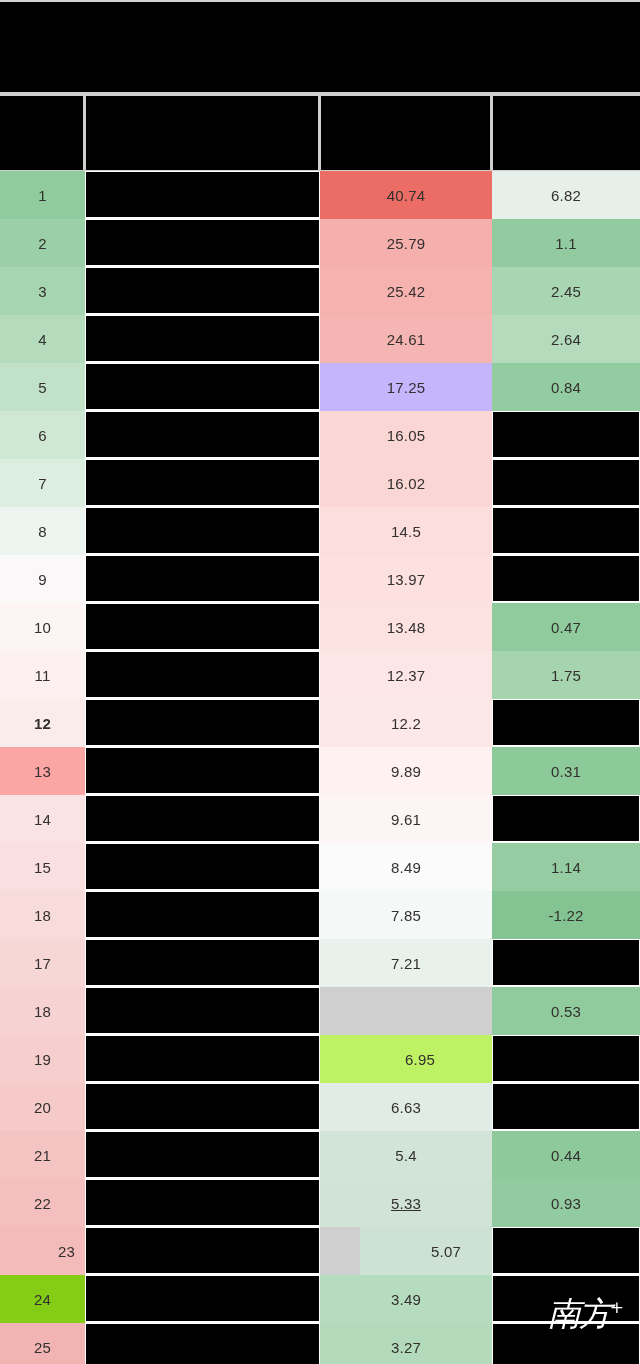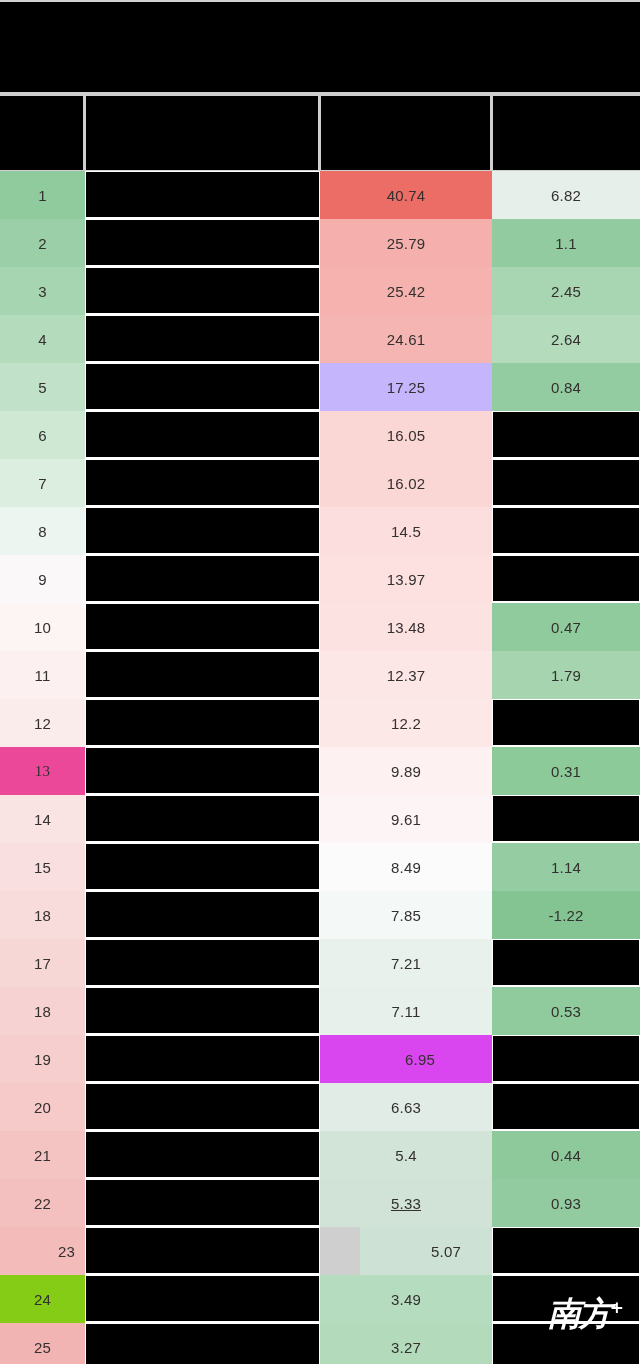--- a/index.html
+++ b/index.html
@@ -91,21 +91,21 @@
 
   
   .watermark {
     position: absolute;
     right: 16px;
     bottom: 34px;
     color: #ffffff;
     font-family: "DejaVu Serif", "Liberation Serif", serif;
     font-size: 33px;
     font-style: italic;
-    font-weight: 700;
+    font-weight: 400;
     letter-spacing: -2px;
     line-height: 1;
     pointer-events: none;
     user-select: none;
   }
   .watermark .plus {
     font-size: 17px;
     vertical-align: super;
     font-style: normal;
     letter-spacing: 0;
@@ -213,34 +213,34 @@
         </div>
         <div class="cell c-val1" style="background: rgb(252, 227, 226);">13.48</div>
         <div class="cell c-val2" style="background: rgb(143, 203, 156);">0.47</div>
       </div>
       <div class="row">
         <div class="cell c-rank" style="background: rgb(252, 240, 240);">11</div>
         <div class="cell c-name" style="background: rgb(255, 255, 255);">
           <div class="redact redact-name"></div>
         </div>
         <div class="cell c-val1" style="background: rgb(252, 231, 230);">12.37</div>
-        <div class="cell c-val2" style="background: rgb(165, 212, 175);">1.79</div>
-      </div>
-      <div class="row">
-        <div class="cell c-rank" style="background: rgb(251, 236, 236);">12</div>
+        <div class="cell c-val2" style="background: rgb(165, 212, 175);">1.75</div>
+      </div>
+      <div class="row">
+        <div class="cell c-rank" style="background: rgb(251, 236, 236); font-weight: bold;">12</div>
         <div class="cell c-name" style="background: rgb(255, 255, 255);">
           <div class="redact redact-name"></div>
         </div>
         <div class="cell c-val1" style="background: rgb(252, 232, 231);">12.2</div>
         <div class="cell c-val2" style="background: rgb(255, 255, 255);">
           <div class="redact redact-val2"></div>
         </div>
       </div>
       <div class="row">
-        <div class="cell c-rank" style="background: #ec4899; font-family: Liberation Serif, serif;">13</div>
+        <div class="cell c-rank" style="background: #fca5a5;">13</div>
         <div class="cell c-name" style="background: rgb(255, 255, 255);">
           <div class="redact redact-name"></div>
         </div>
         <div class="cell c-val1" style="background: rgb(253, 241, 241);">9.89</div>
         <div class="cell c-val2" style="background: rgb(141, 202, 154);">0.31</div>
       </div>
       <div class="row">
         <div class="cell c-rank" style="background: rgb(249, 227, 227);">14</div>
         <div class="cell c-name" style="background: rgb(255, 255, 255);">
           <div class="redact redact-name"></div>
@@ -274,29 +274,28 @@
         <div class="cell c-val1" style="background: rgb(233, 241, 236);">7.21</div>
         <div class="cell c-val2" style="background: rgb(255, 255, 255);">
           <div class="redact redact-val2"></div>
         </div>
       </div>
       <div class="row">
         <div class="cell c-rank" style="background: rgb(246, 210, 210);">18</div>
         <div class="cell c-name" style="background: rgb(255, 255, 255);">
           <div class="redact redact-name"></div>
         </div>
-        <div class="cell c-val1" style="background: rgb(232, 240, 235);">7.11</div>
         <div class="cell c-val2" style="background: rgb(144, 203, 157);">0.53</div>
       </div>
       <div class="row">
         <div class="cell c-rank" style="background: rgb(246, 206, 205);">19</div>
         <div class="cell c-name" style="background: rgb(255, 255, 255);">
           <div class="redact redact-name"></div>
         </div>
-        <div class="cell c-val1" style="background: #d946ef; padding-left: 28px;">6.95</div>
+        <div class="cell c-val1" style="background: #bef264; padding-left: 28px;">6.95</div>
         <div class="cell c-val2" style="background: rgb(255, 255, 255);">
           <div class="redact redact-val2"></div>
         </div>
       </div>
       <div class="row">
         <div class="cell c-rank" style="background: rgb(245, 202, 201);">20</div>
         <div class="cell c-name" style="background: rgb(255, 255, 255);">
           <div class="redact redact-name"></div>
         </div>
         <div class="cell c-val1" style="background: rgb(226, 236, 230);">6.63</div>

